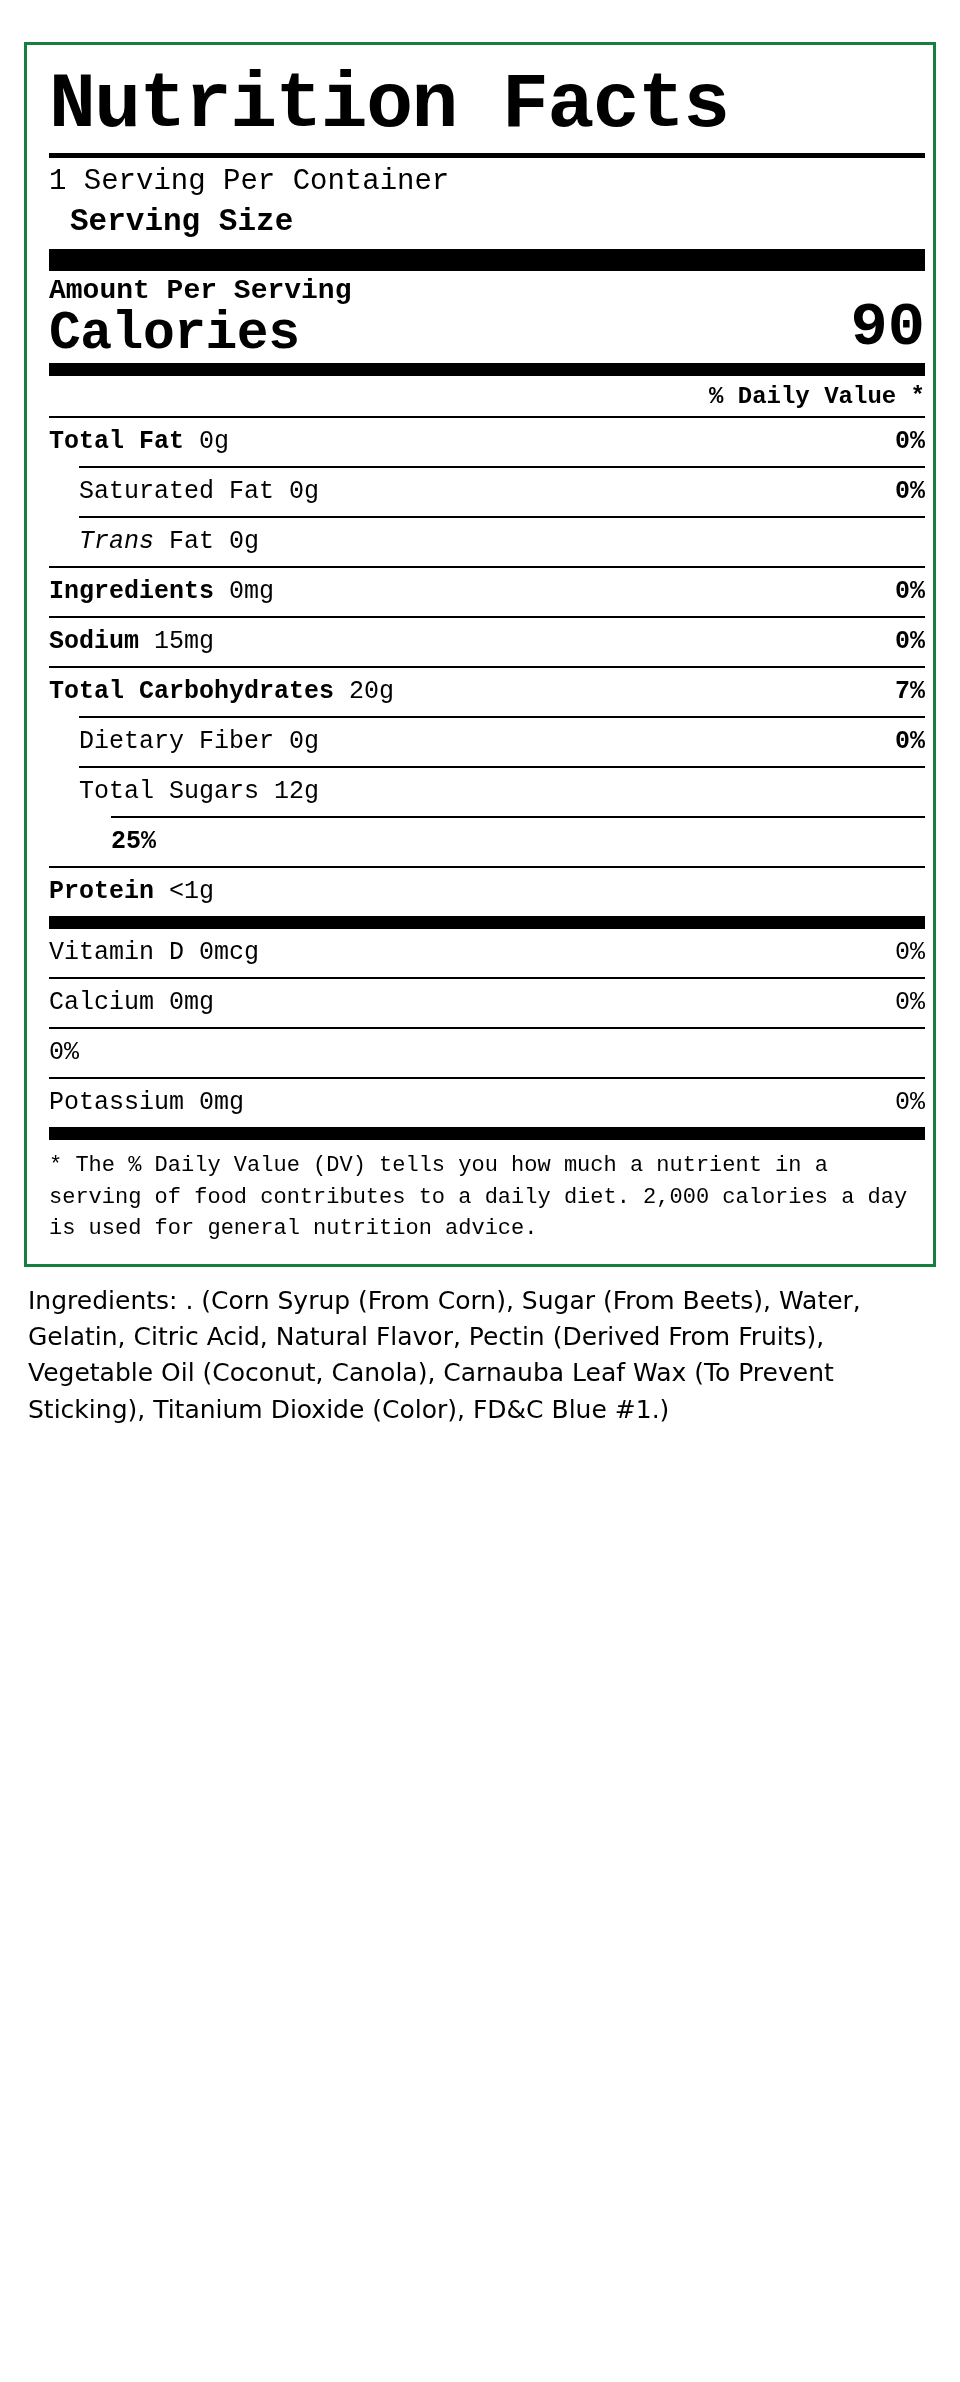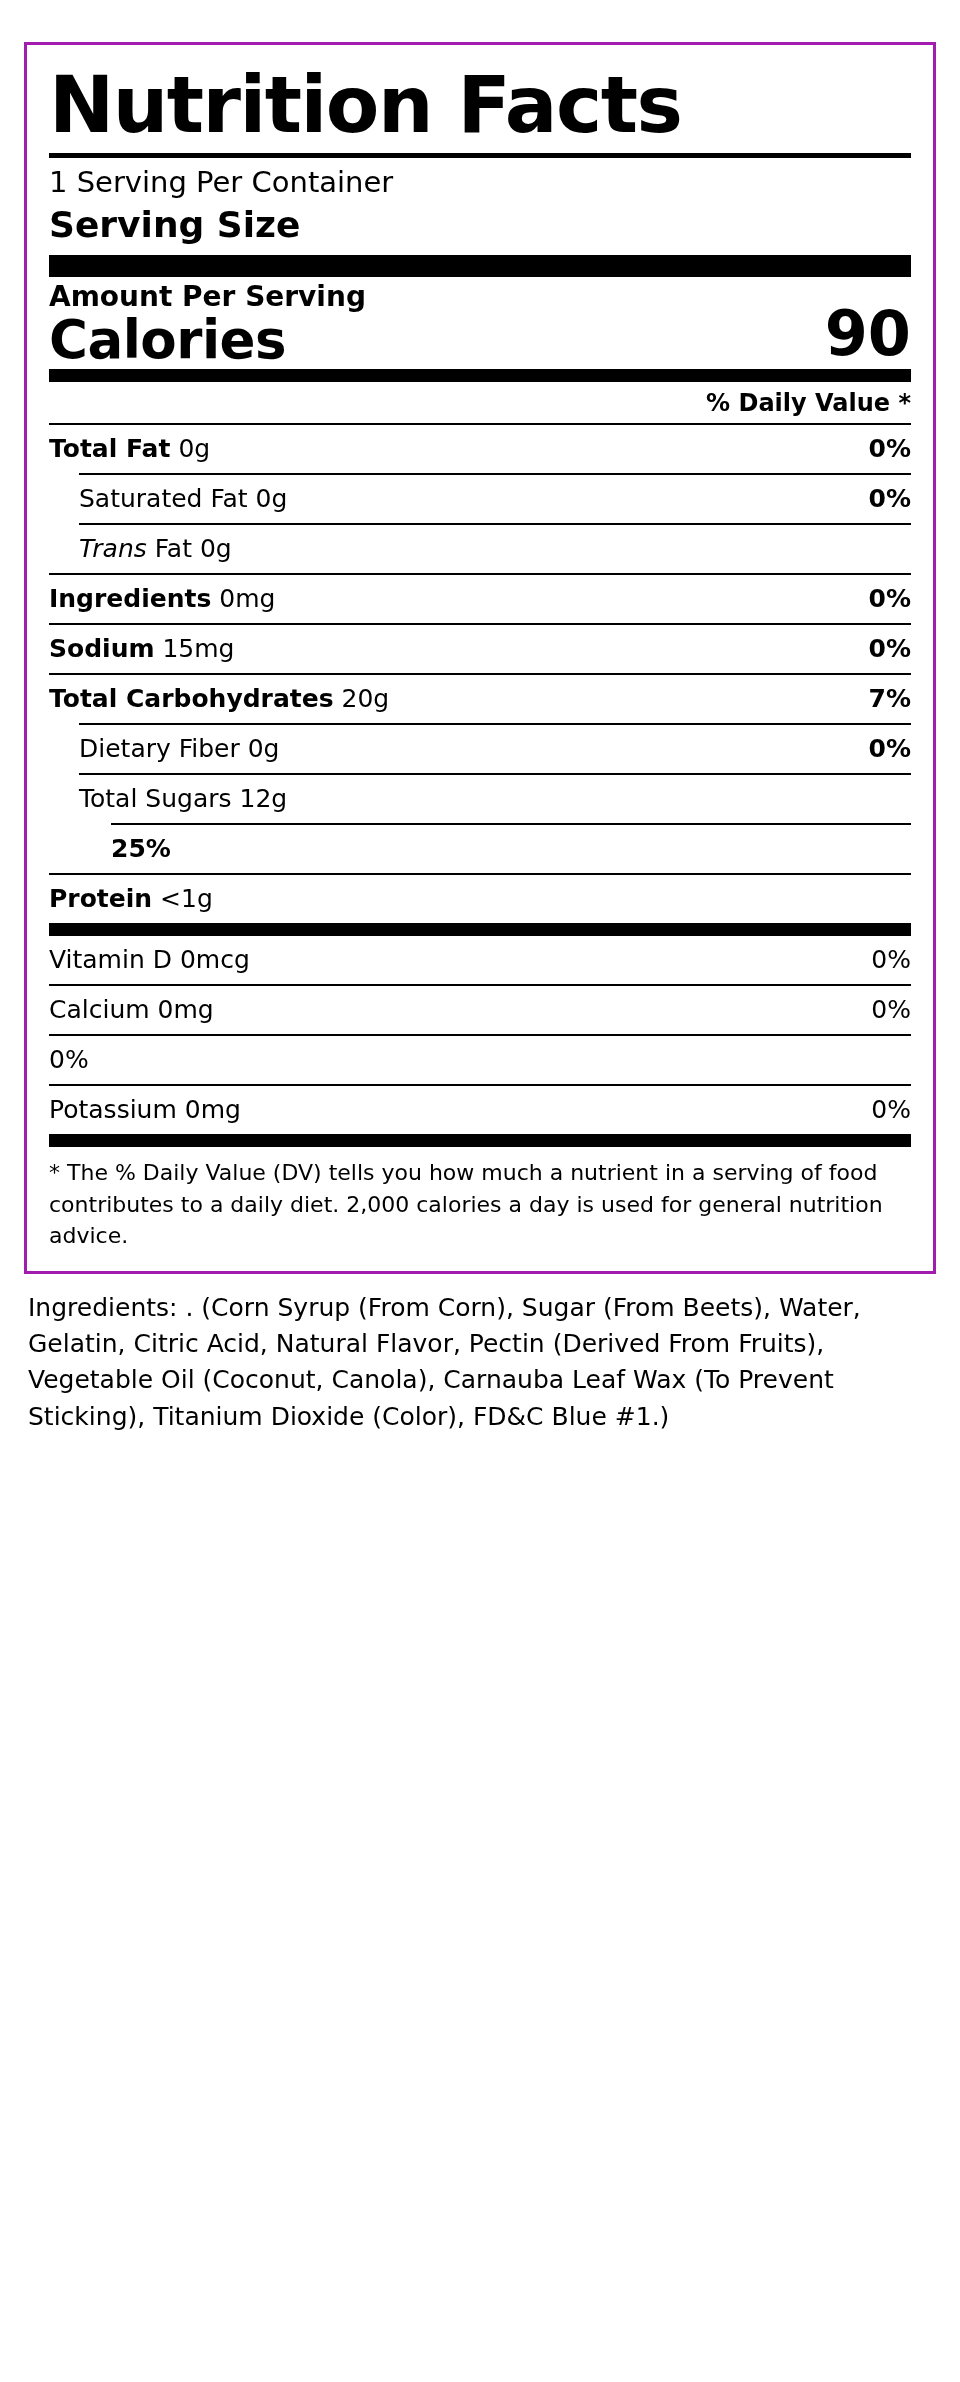--- a/index.html
+++ b/index.html
@@ -13,23 +13,24 @@
     font-family: "DejaVu Sans", "Liberation Sans", sans-serif;
     color: #000000;
     -webkit-font-smoothing: antialiased;
   }
   .page {
     width: 960px;
     box-sizing: border-box;
     padding: 42px 24px 0 24px;
   }
   .panel {
-    border: 3px solid #a21caf;
+    border: 3px solid #15803d;
     box-sizing: border-box;
-    padding: 14px 22px 18px 22px;
+    padding: 14px 8px 18px 22px;
+    font-family: Liberation Mono, monospace;
   }
 
   
   .nf-title {
     font-size: 78px;
     font-weight: 700;
     letter-spacing: -1.5px;
     line-height: 1.08;
     margin: 4px 0 6px 0;
     white-space: nowrap;
@@ -40,25 +41,26 @@
   .rule-thick{ height: 22px; background: #000; }
   .rule-mid  { height: 13px; background: #000; }
 
   .serving-line {
     font-size: 29px;
     font-weight: 400;
     padding: 7px 0 2px 0;
     line-height: 1.2;
   }
   .serving-size {
-    font-size: 36px;
+    font-size: 31px;
     font-weight: 700;
     padding: 1px 0 9px 0;
     line-height: 1.2;
     display: flex;
+    margin-left: 21px;
   }
   .serving-size .ss-label { margin-right: 26px; }
 
   
   .cal-block {
     display: flex;
     align-items: flex-end;
     justify-content: space-between;
     padding: 6px 0 2px 0;
   }

